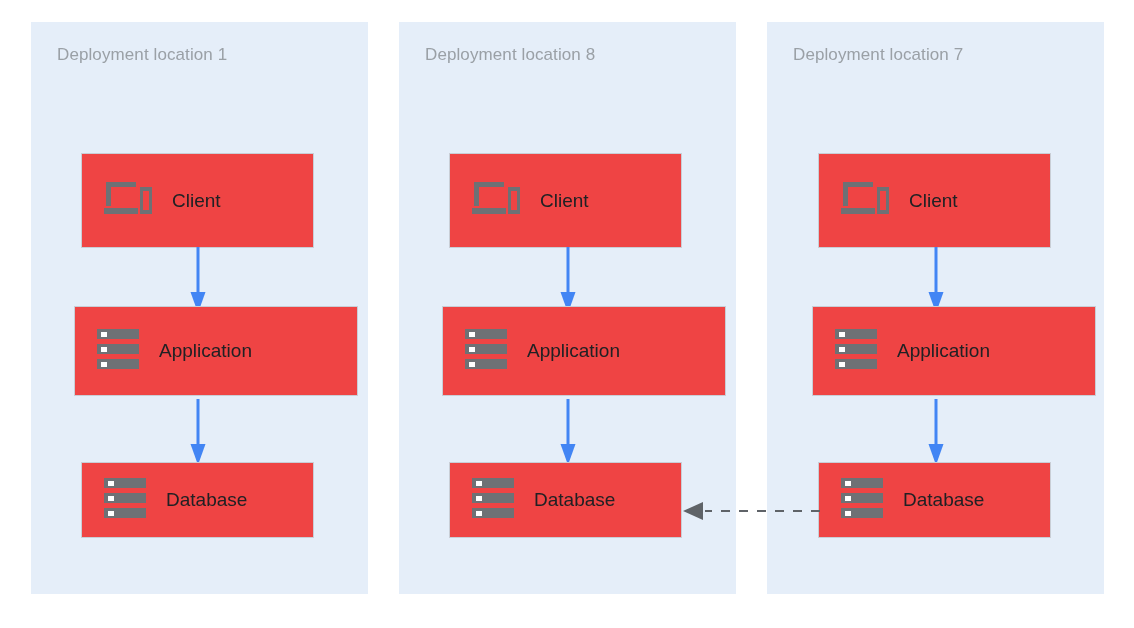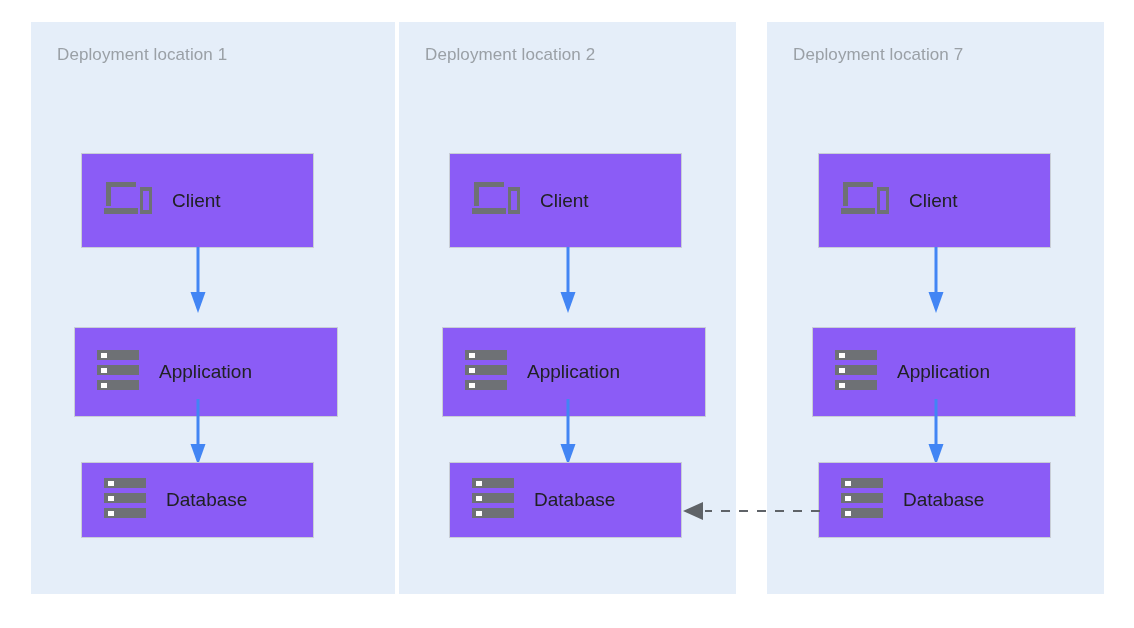--- a/index.html
+++ b/index.html
@@ -22,58 +22,58 @@
     width: 1134px;
     height: 628px;
   }
 
   .zone {
     position: absolute;
     top: 22px;
     height: 572px;
     background: #e5eef9;
   }
-  .zone-1 { left: 31px;  width: 337px; padding-left: 27px; }
+  .zone-1 { left: 31px;  width: 337px; }
   .zone-2 { left: 399px; width: 337px; }
   .zone-3 { left: 767px; width: 337px; }
 
   .zone-title {
     position: absolute;
     left: 26px;
     top: 23px;
     font-size: 17px;
     line-height: 20px;
     color: #9aa0a6;
     white-space: nowrap;
     letter-spacing: 0.1px;
   }
 
   .node {
     position: absolute;
-    background: #8b5cf6;
+    background: #ef4444;
     border: 1px solid #c9ced6;
     box-sizing: border-box;
     display: flex;
     align-items: center;
     padding-left: 22px;
   }
   .node-label {
     font-size: 19px;
     color: #202124;
     white-space: nowrap;
   }
   .node-icon {
     display: block;
     flex: 0 0 auto;
     margin-right: 20px;
   }
 
   
   .node-client   { left: 50px; top: 131px; width: 233px; height: 95px; }
-  .node-app      { left: 43px; top: 305px; width: 264px; height: 90px; }
+  .node-app      { left: 43px; top: 284px; width: 284px; height: 90px; }
   .node-db       { left: 50px; top: 440px; width: 233px; height: 76px; }
 
   .z3 .node-client { left: 51px; }
   .z3 .node-app    { left: 45px; }
   .z3 .node-db     { left: 51px; }
 
   .arrow-svg {
     position: absolute;
     overflow: visible;
     pointer-events: none;
@@ -144,21 +144,21 @@
           <rect x="4" y="20" width="6" height="5" fill="#ffffff"></rect>
           <rect x="0" y="32" width="42" height="10" fill="#6e7175"></rect>
           <rect x="4" y="35" width="6" height="5" fill="#ffffff"></rect>
         </svg>
       </span>
       <span class="node-label">Database</span>
     </div>
   </div>
 
   <div class="zone zone-2 z2">
-    <div class="zone-title">Deployment location 2</div>
+    <div class="zone-title">Deployment location 8</div>
 
     <div class="node node-client">
       <span class="node-icon">
         <svg width="48" height="40" viewBox="0 0 48 40" aria-hidden="true">
           <path fill="#6e7175" d="M2 3h30v5H7v19H2z"></path>
           <rect x="0" y="29" width="34" height="6" fill="#6e7175"></rect>
           <path fill="#6e7175" d="M36 8h12a0 0 0 0 1 0 0v27a0 0 0 0 1 0 0H36a0 0 0 0 1 0 0V8a0 0 0 0 1 0 0zm3 4v19h6V12z"></path>
         </svg>
       </span>
       <span class="node-label">Client</span>

